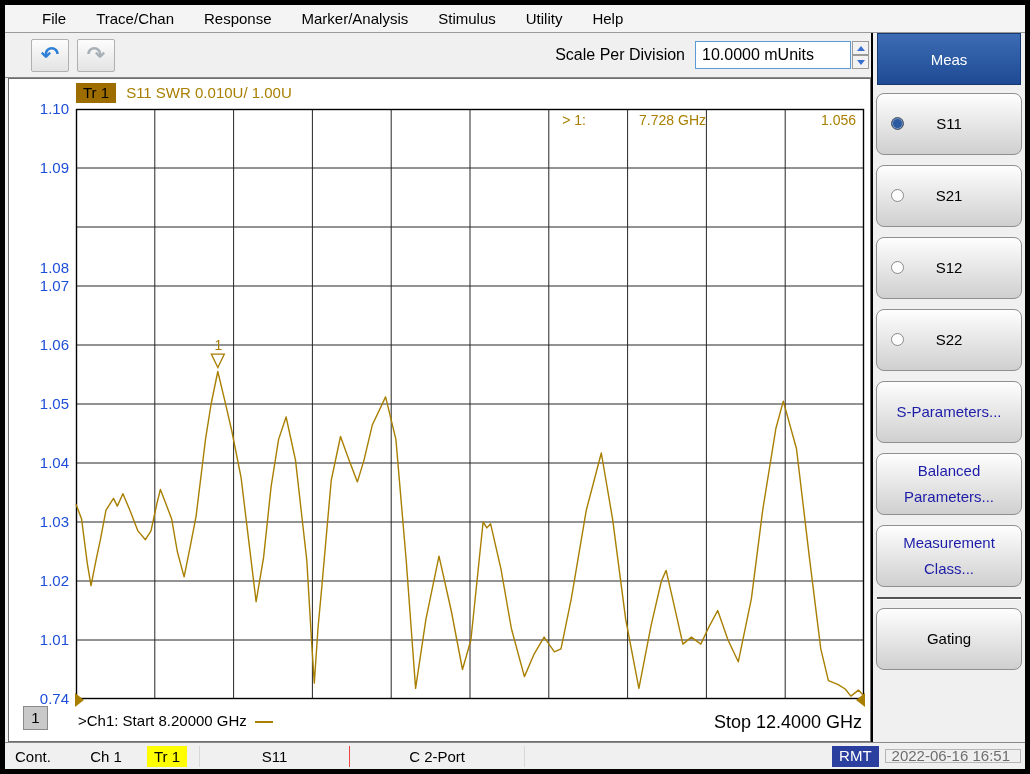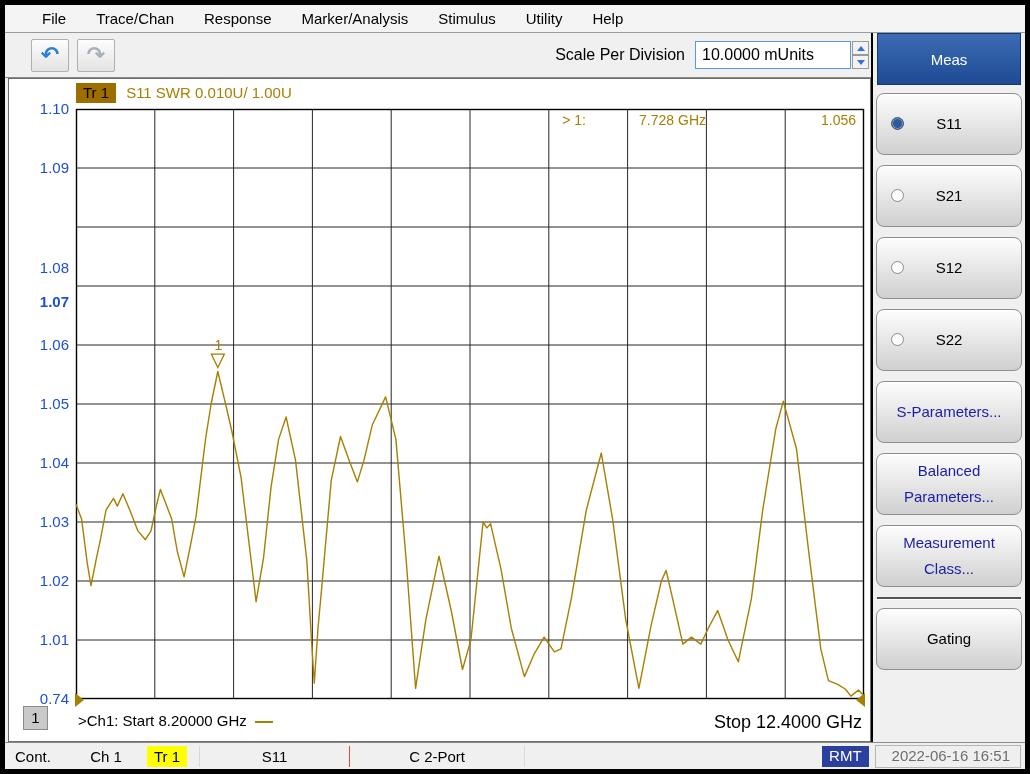--- a/index.html
+++ b/index.html
@@ -143,21 +143,21 @@
   }
   .sb-cell { display:flex; align-items:center; justify-content:center; height:21px; }
   .sb-cont { width:62px; justify-content:flex-start;gap:24px; }
   .sb-cont-icon { margin-left:6px; }
   .sb-ch1 { width:58px; }
   .sb-tr1 { background:#ffff00; padding:0 7px; margin-left:12px; }
   .sb-s11 { width:150px; margin-left:12px; border-left:1px solid #d8d8d8; }
   .sb-c2port { width:176px; border-left:1px solid #ef4444; border-right:1px solid #d8d8d8; }
   .sb-spacer { flex:1; }
   .sb-rmt { background:#2b3f9e; color:#fff; padding:1px 7px 2px 7px; margin-right:6px; }
-  .sb-time { color:#6e6e6e; background:#efefef; border:1px solid #b5b5b5; padding:0 10px 1px 16px; height:23px; line-height:21px; }
+  .sb-time { color:#6e6e6e; background:#efefef; border:1px solid #b5b5b5; padding:0 10px 1px 6px; height:14px; line-height:21px; }
 </style>
 </head>
 <body>
 
 <div class="window">
 
   <div class="menubar">
     <span class="menu-item">File</span>
     <span class="menu-item">Trace/Chan</span>
     <span class="menu-item">Response</span>
@@ -192,21 +192,21 @@
 
       <div class="chart-window">
         <div class="trace-header">
           <span class="trace-badge">Tr 1</span><span class="trace-title">S11 SWR 0.010U/ 1.00U</span>
         </div>
 
         <div class="y-labels" id="y-labels">
             <span class="y-label" style="top: 21px;">1.10</span>
             <span class="y-label" style="top: 80px;">1.09</span>
             <span class="y-label" style="top: 136px; margin-top: 44px;">1.08</span>
-            <span class="y-label" style="top: 214px; font-weight: bold;">1.07</span>
+            <span class="y-label" style="top: 198px;">1.07</span>
             <span class="y-label" style="top: 257px;">1.06</span>
             <span class="y-label" style="top: 316px;">1.05</span>
             <span class="y-label" style="top: 375px; text-align: right;">1.04</span>
             <span class="y-label" style="top: 434px;">1.03</span>
             <span class="y-label" style="top: 493px;">1.02</span>
             <span class="y-label" style="top: 552px;">1.01</span>
             <span class="y-label" style="top: 611px;">0.74</span>
           </div>
 
         <svg id="plot-svg" class="plot-svg" width="788" height="590">

